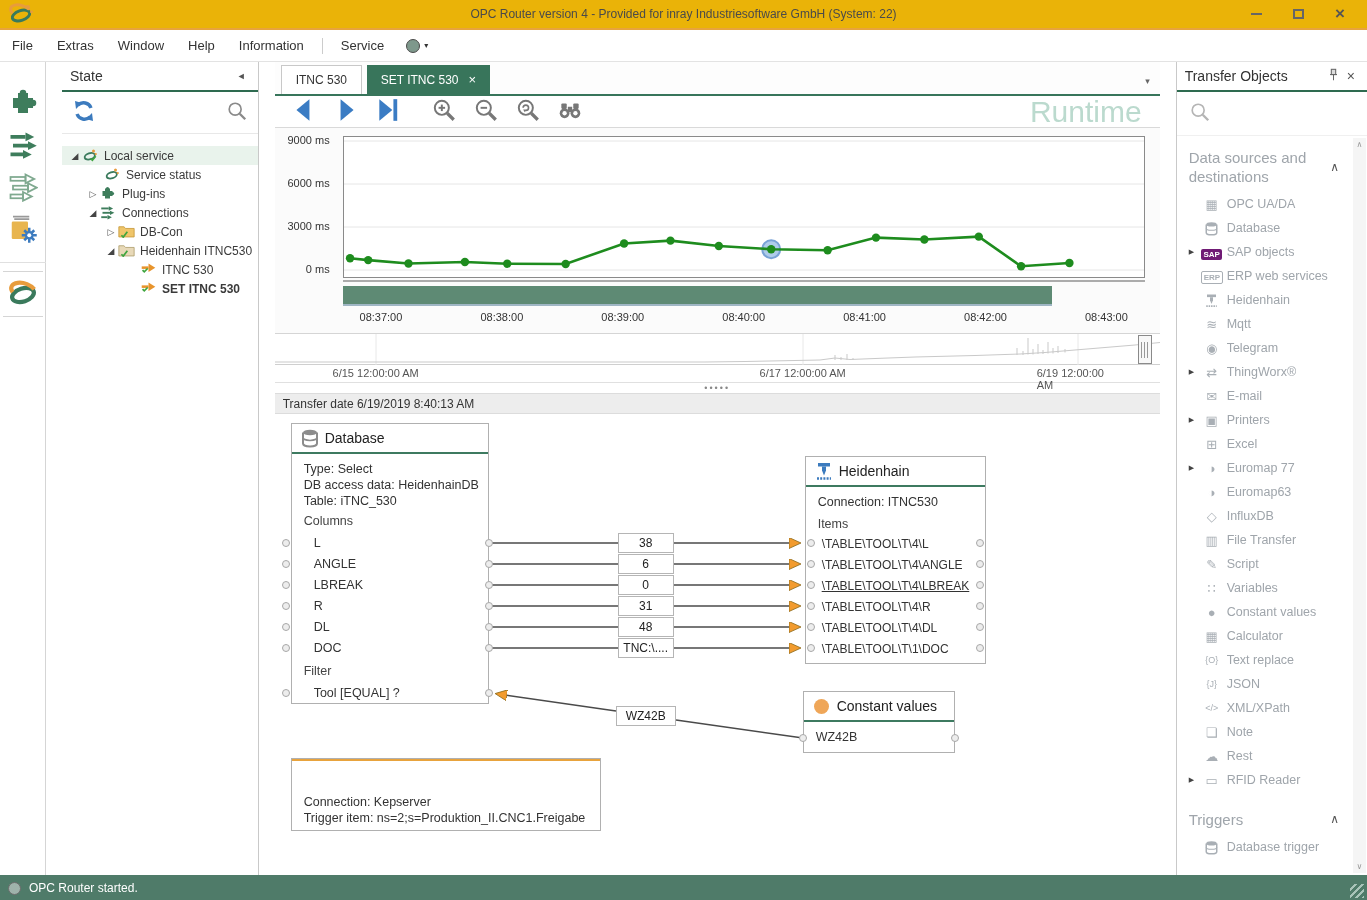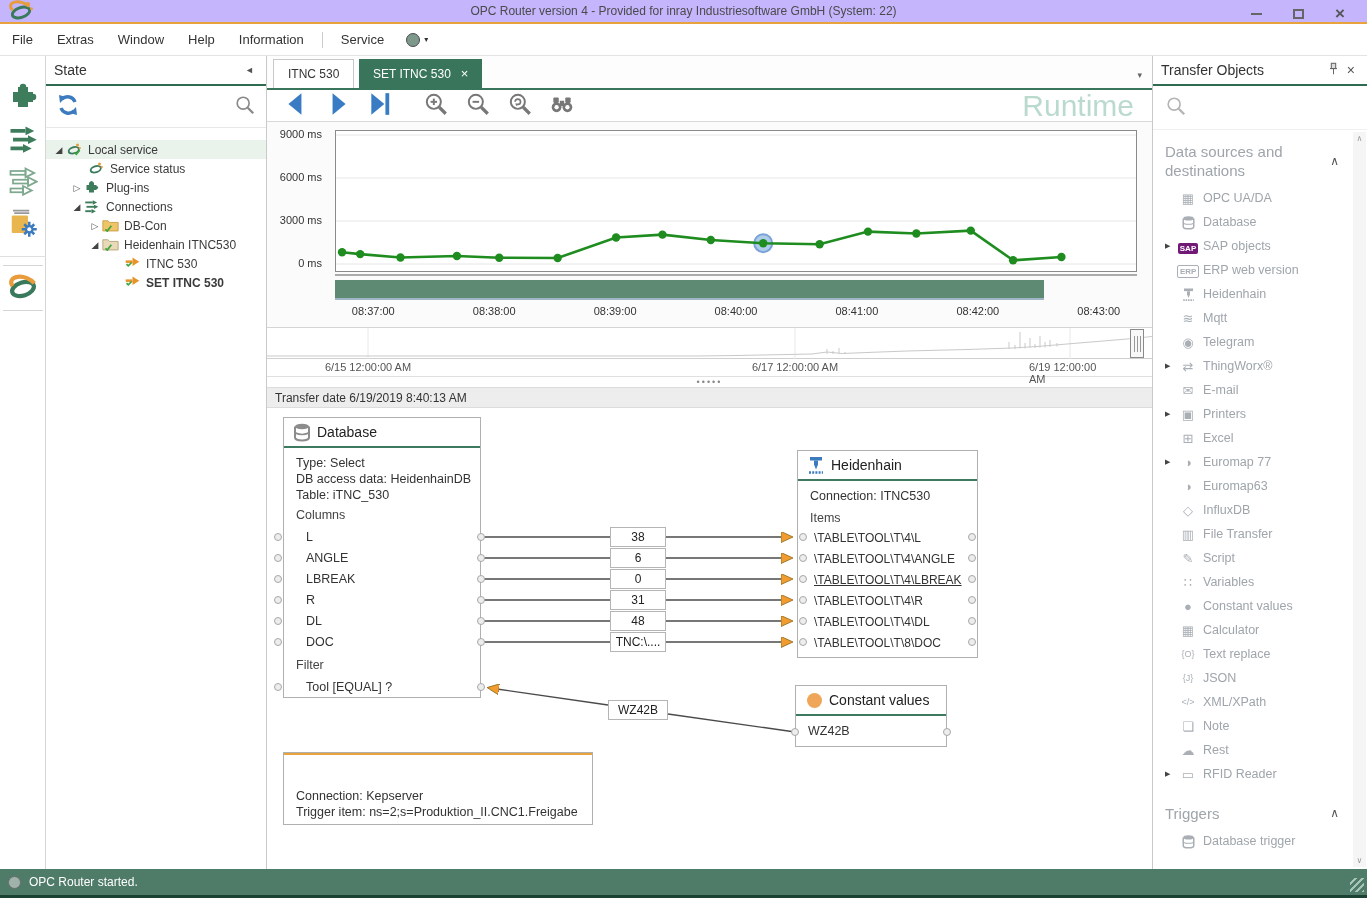--- a/index.html
+++ b/index.html
@@ -1,42 +1,42 @@
 <!DOCTYPE html>
 <html><head>
 <meta charset="utf-8">
 <style>
   * { margin:0; padding:0; box-sizing:border-box; }
   html,body { width:1367px; height:900px; overflow:hidden;
     font-family:"Liberation Sans", "DejaVu Sans", sans-serif; background:#fff; }
   .app { position:relative; width:1367px; height:900px; }
 
   
-  .titlebar { height:24px; background:#c4b5fd; border-bottom:2px solid #E8A33D;
+  .titlebar { height:30px; background:#eab308; border-bottom:2px solid #E8A33D;
     display:flex; align-items:center; position:relative; }
   .titlebar .logo { margin-left:8px; width:26px; height:24px; }
   .titlebar .title { position:absolute; left:0; right:0; text-align:center;
     font-size:12px; color:#4a4a4a; }
   .winbtns { position:absolute; right:6px; top:0; height:28px; display:flex; }
   .winbtn { width:42px; height:28px; display:flex; align-items:center; justify-content:center; }
   .winbtn .minbar { width:11px; height:2px; background:#666; }
   .winbtn .maxbox { width:11px; height:10px; border:2px solid #666; }
   .winbtn.close { font-size:17px; color:#555; font-weight:bold; }
 
   
   .menubar { height:32px; background:#fff; border-bottom:1px solid #e3e3e3;
     display:flex; align-items:center; font-size:13px; color:#333; }
   .menu-item { padding:0 12px; height:100%; display:flex; align-items:center; cursor:default; }
   .menu-sep { width:1px; height:16px; background:#ccc; margin:0 6px; }
   .service-dot { width:14px; height:14px; border-radius:50%; background:#7E988C;
     border:1px solid #4a4a4a; margin:0 4px 0 10px; }
   .service-caret { font-size:8px; color:#333; }
 
   
-  .body { display:flex; height:813px; }
+  .body { display:flex; height:813px;gap:16px; }
 
   
   .iconstrip { width:46px; background:#fff; border-right:1px solid #d5d5d5;
     display:flex; flex-direction:column; align-items:center; padding-top:24px; }
   .strip-icon { width:34px; height:34px; margin-bottom:8px; display:flex;
     align-items:center; justify-content:center; }
   .strip-div { width:46px; border-top:1px solid #e0e0e0; margin:8px 0; }
   .strip-logo { width:40px; height:46px; display:flex; align-items:center; justify-content:center;
     border-top:1px solid #d5d5d5; border-bottom:1px solid #d5d5d5; background:#fff; }
 
@@ -567,21 +567,21 @@
             <span>Heidenhain</span>
           </div>
           <div class="dbox-rule"></div>
           <div class="drow" style="top:38px;">Connection: ITNC530</div>
           <div class="drow sec" style="top:60px;">Items</div>
           <div class="drow item" style="top:80px; font-size:12px; padding-left:16px;">\TABLE\TOOL\T\4\L</div>
           <div class="drow item" style="top:101px; font-size:12px; padding-left:16px;">\TABLE\TOOL\T\4\ANGLE</div>
           <div class="drow item" style="top:122px; font-size:12px; padding-left:16px;text-decoration:underline;">\TABLE\TOOL\T\4\LBREAK</div>
           <div class="drow item" style="top:143px; font-size:12px; padding-left:16px;">\TABLE\TOOL\T\4\R</div>
           <div class="drow item" style="top:164px; font-size:12px; padding-left:16px;">\TABLE\TOOL\T\4\DL</div>
-          <div class="drow item" style="top:185px; font-size:12px; padding-left:16px;">\TABLE\TOOL\T\8\DOC</div>
+          <div class="drow item" style="top:185px; font-size:12px; padding-left:16px;">\TABLE\TOOL\T\1\DOC</div>
         </div>
 
         <div class="dbox" style="left:528px; top:277px; width:152px; height:62px;">
           <div class="dbox-hd">
             <span class="h-icon" style="display:flex;align-items:center;justify-content:center;">
                 <span style="width:15px;height:15px;border-radius:50%;background:#EFA softly;background:#EFA658;display:inline-block;"></span>
               </span>
             <span>Constant values</span>
           </div>
           <div class="dbox-rule"></div>
@@ -634,21 +634,21 @@
             <span>Database</span>
           </div>
           <div class="to-item">
             <span class="to-exp">▶</span>
             <span class="to-icon"><span class="to-badge">SAP</span></span>
             <span>SAP objects</span>
           </div>
           <div class="to-item">
             <span class="to-exp"></span>
             <span class="to-icon"><span class="to-badge outline">ERP</span></span>
-            <span>ERP web version</span>
+            <span>ERP web services</span>
           </div>
           <div class="to-item">
             <span class="to-exp"></span>
             <span class="to-icon"><svg viewBox="0 0 20 20" width="15" height="15">
                 <rect x="4" y="2" width="12" height="3.5" fill="#A9AFB5"></rect>
                 <path d="M8 5.5h4v4l-2 5-2-5z" fill="#A9AFB5"></path>
                 <path d="M3 17.5h14" stroke="#A9AFB5" stroke-width="2.4" stroke-dasharray="2 1.2"></path>
               </svg></span>
             <span>Heidenhain</span>
           </div>

